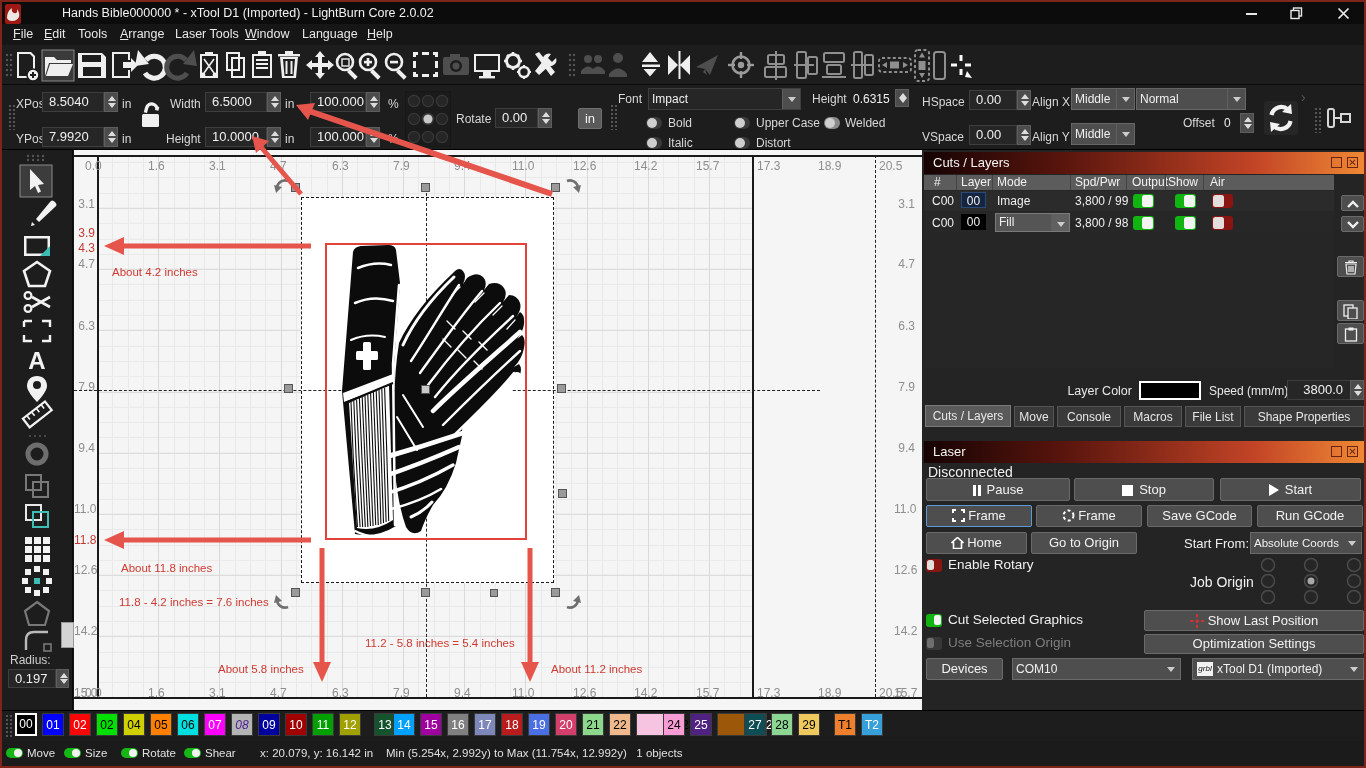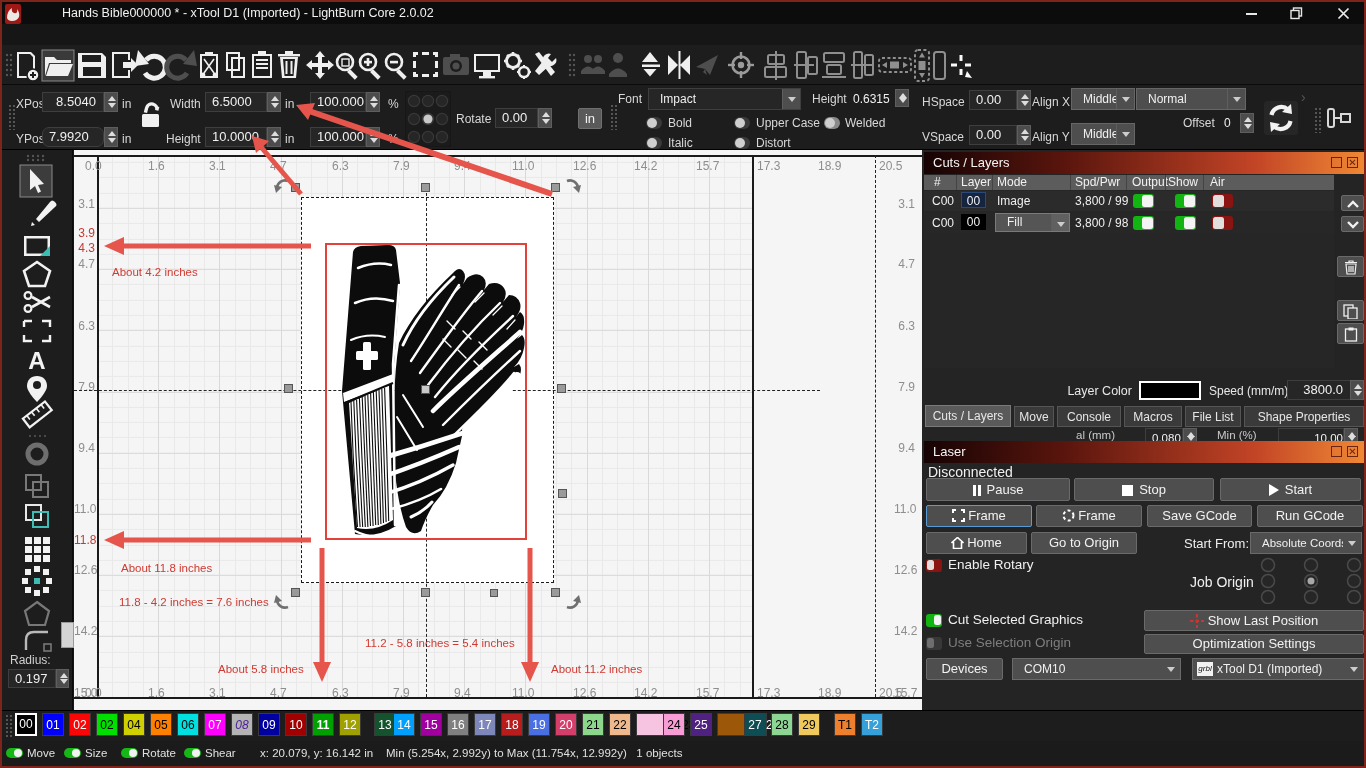--- a/index.html
+++ b/index.html
@@ -25,21 +25,21 @@
 #toolbar1{left:2px;top:45px;width:1362px;height:40px;background:#1d1d1d;border-bottom:1px solid #0a0a0a;}
 #parambar{left:2px;top:85px;width:1362px;height:65px;background:#1d1d1d;border-bottom:1px solid #000;}
 .lbl{position:absolute;color:#d8d8d8;font-size:12px;}
 .fld{position:absolute;background:#262626;border:1px solid #3e3e3e;color:#f0f0f0;font-size:13px;height:20px;line-height:18px;padding-left:6px;}
 .spin{position:absolute;width:14px;height:20px;background:#4c4c4c;border:1px solid #5e5e5e;}
 .spin:before{content:"";position:absolute;left:3px;top:3px;border-left:4px solid transparent;border-right:4px solid transparent;border-bottom:5px solid #ddd;}
 .spin:after{content:"";position:absolute;left:3px;bottom:3px;border-left:4px solid transparent;border-right:4px solid transparent;border-top:5px solid #ddd;}
 .handle{position:absolute;width:8px;height:26px;background-image:radial-gradient(circle,#555 1px,transparent 1.3px);background-size:4px 4px;}
 .toggle{position:absolute;width:16px;height:12px;border-radius:6px;background:#3a3a3a;}
 .toggle:before{content:"";position:absolute;left:1px;top:1px;width:10px;height:10px;border-radius:5px;background:#cfcfcf;}
-.dd{position:absolute;background:#262626;border:1px solid #3e3e3e;color:#f0f0f0;font-size:12px;height:22px;line-height:20px;padding-left:11px;white-space:nowrap;}
+.dd{position:absolute;background:#262626;border:1px solid #3e3e3e;color:#f0f0f0;font-size:12px;height:22px;line-height:20px;padding-left:3px;white-space:nowrap;}
 .dd .ar{position:absolute;right:0;top:0;width:18px;height:100%;background:#4e4e4e;border-left:1px solid #5e5e5e;}
 .dd .ar:before{content:"";position:absolute;left:5px;top:8px;border-left:4px solid transparent;border-right:4px solid transparent;border-top:5px solid #ccc;}
 
 #lefttools{left:2px;top:150px;width:71px;height:560px;background:#1d1d1d;border-right:1px solid #0a0a0a;}
 
 #canvas{left:74px;top:150px;width:848px;height:560px;background:#f5f5f5;overflow:hidden;}
 #grid{left:23px;top:5px;width:656px;height:542px;
 background-image:
  repeating-linear-gradient(to right,#d9d9d9 0px,#d9d9d9 1px,transparent 1px,transparent 61.2px),
  repeating-linear-gradient(to bottom,#d9d9d9 0px,#d9d9d9 1px,transparent 1px,transparent 61.2px),
@@ -83,20 +83,30 @@
   <div class="abs" id="titletext">Hands Bible000000 * - xTool D1 (Imported) - LightBurn Core 2.0.02</div>
   <div class="abs" id="btn-min"><span style="display:inline-block;width:11px;height:1.6px;background:#e8e8e8;margin-top:11px;"></span></div>
   <div class="abs" id="btn-max"><svg width="13" height="13" viewBox="0 0 13 13" style="margin-top:5px;">
           <rect x="3.5" y="1" width="8" height="8" fill="none" stroke="#e8e8e8" stroke-width="1.4"></rect>
           <rect x="1" y="3.5" width="8" height="8" fill="#0c0c0c" stroke="#e8e8e8" stroke-width="1.4"></rect>
         </svg></div>
   <div class="abs" id="btn-close"><svg width="13" height="13" viewBox="0 0 13 13" style="margin-top:5px;">
           <path d="M1.5,1.5 L11.5,11.5 M11.5,1.5 L1.5,11.5" stroke="#ececec" stroke-width="1.7"></path>
         </svg></div>
 </div>
+<div class="abs" id="menubar">
+  <span class="mi" style="left:11px;"><u>F</u>ile</span>
+  <span class="mi" style="left:42px;"><u>E</u>dit</span>
+  <span class="mi" style="left:76px;">Tools</span>
+  <span class="mi" style="left:118px;"><u>A</u>rrange</span>
+  <span class="mi" style="left:173px;">Laser Tools</span>
+  <span class="mi" style="left:243px;"><u>W</u>indow</span>
+  <span class="mi" style="left:300px;">Language</span>
+  <span class="mi" style="left:365px;"><u>H</u>elp</span>
+</div>
 <div class="abs" id="toolbar1">
 <svg width="1362" height="40" viewBox="0 0 1362 40">
   <g fill="#efefef" stroke="none">
 
     <g fill="#555">
             <circle cx="5" cy="10" r="1.2"></circle>
             <circle cx="9" cy="10" r="1.2"></circle>
             <circle cx="5" cy="15" r="1.2"></circle>
             <circle cx="9" cy="15" r="1.2"></circle>
             <circle cx="5" cy="20" r="1.2"></circle>
@@ -270,25 +280,25 @@
     <g stroke="#fafafa" stroke-width="3" fill="none">
       <path d="M959,10 L959,16 M959,24 L959,30 M949,20 L955,20 M963,20 L969,20"></path>
     </g>
     <polygon points="965,26 970,33 963,32" fill="#fafafa"></polygon>
   </g>
 </svg>
 </div>
 <div class="abs" id="parambar">
   <div class="handle" style="left:6px;top:19px;"></div>
   <div class="lbl" style="left:14px;top:12px;">XPos</div>
-  <div class="fld" style="left:40px;top:7px;width:62px;text-align:center;">8.5040</div>
+  <div class="fld" style="left:40px;top:7px;width:62px;">8.5040</div>
   <div class="spin" style="left:102px;top:7px;"></div>
   <div class="lbl" style="left:120px;top:12px;">in</div>
   <div class="lbl" style="left:14px;top:47px;">YPos</div>
-  <div class="fld" style="left:40px;top:42px;width:62px;border-radius:7px;">7.9920</div>
+  <div class="fld" style="left:40px;top:42px;width:62px;">7.9920</div>
   <div class="spin" style="left:102px;top:42px;"></div>
   <div class="lbl" style="left:120px;top:47px;">in</div>
   <svg class="abs" style="left:138px;top:16px;" width="26" height="28" viewBox="0 0 26 28">
     <rect x="2" y="13" width="17" height="13" rx="1.5" fill="#f0f0f0"></rect>
     <path d="M6,13 L6,8 A5.2,5.2 0 0 1 16.4,8 L16.4,4" stroke="#f0f0f0" stroke-width="3.4" fill="none" transform="rotate(14 11 10)"></path>
   </svg>
   <div class="lbl" style="left:168px;top:12px;">Width</div>
   <div class="fld" style="left:203px;top:7px;width:62px;">6.5000</div>
   <div class="spin" style="left:265px;top:7px;"></div>
   <div class="lbl" style="left:283px;top:12px;">in</div>
@@ -691,28 +701,20 @@
     <span class="spin" style="left:426px;top:12px;height:20px;"></span>
   </div>
   <div class="abs" style="left:2px;top:255px;width:440px;height:23px;background:#242424;font-size:12px;color:#e6e6e6;">
     <span class="abs" style="left:1px;top:0;width:86px;height:22px;background:#5a5a5a;border:1px solid #7a7a7a;text-align:center;line-height:21px;">Cuts / Layers</span>
     <span class="abs" style="left:90px;top:1px;width:40px;height:21px;background:#3a3a3a;border:1px solid #555;text-align:center;line-height:20px;">Move</span>
     <span class="abs" style="left:133px;top:1px;width:64px;height:21px;background:#3a3a3a;border:1px solid #555;text-align:center;line-height:20px;">Console</span>
     <span class="abs" style="left:200px;top:1px;width:58px;height:21px;background:#3a3a3a;border:1px solid #555;text-align:center;line-height:20px;">Macros</span>
     <span class="abs" style="left:261px;top:1px;width:56px;height:21px;background:#3a3a3a;border:1px solid #555;text-align:center;line-height:20px;">File List</span>
     <span class="abs" style="left:320px;top:1px;width:120px;height:21px;background:#3a3a3a;border:1px solid #555;text-align:center;line-height:20px;">Shape Properties</span>
   </div>
-  <div class="abs" style="left:2px;top:278px;width:440px;height:13px;background:#242424;overflow:hidden;color:#c9c9c9;font-size:11.5px;">
-    <span class="abs" style="left:152px;top:1px;">al (mm)</span>
-    <span class="abs fld" style="left:221px;top:0px;width:38px;height:17px;font-size:11.5px;">0.080</span>
-    <span class="spin" style="left:259px;top:0px;height:17px;"></span>
-    <span class="abs" style="left:293px;top:1px;">Min (%)</span>
-    <span class="abs fld" style="left:354px;top:0px;width:66px;height:17px;font-size:11.5px;text-align:right;">10.00</span>
-    <span class="spin" style="left:420px;top:0px;height:17px;"></span>
-  </div>
   <div class="dock-title" style="left:2px;top:291px;width:440px;">Laser
     <span style="position:absolute;right:22px;top:5px;width:11px;height:11px;border:1px solid #6b2312;"></span>
     <span style="position:absolute;right:6px;top:5px;width:11px;height:11px;border:1px solid #6b2312;color:#6b2312;font-size:10px;line-height:10px;text-align:center;">✕</span>
   </div>
   <div class="abs" style="left:6px;top:314px;color:#f0f0f0;font-size:14px;">Disconnected</div>
   <div class="btn" style="left:4px;top:328px;width:144px;height:23px;line-height:22px;"><span style="display:inline-block;width:3px;height:11px;background:#fff;margin-right:2px;vertical-align:-2px;"></span><span style="display:inline-block;width:3px;height:11px;background:#fff;margin-right:6px;vertical-align:-2px;"></span>Pause</div>
   <div class="btn" style="left:152px;top:328px;width:140px;height:23px;line-height:22px;"><span style="display:inline-block;width:11px;height:11px;background:#fff;margin-right:6px;vertical-align:-2px;"></span>Stop</div>
   <div class="btn" style="left:298px;top:328px;width:141px;height:23px;line-height:22px;"><span style="display:inline-block;width:0;height:0;border-left:10px solid #fff;border-top:6px solid transparent;border-bottom:6px solid transparent;margin-right:6px;vertical-align:-2px;"></span>Start</div>
   <div class="btn" style="left:4px;top:355px;width:106px;height:22px;line-height:20px;border:1px solid #5b9bd5;"><svg width="13" height="13" viewBox="0 0 13 13" style="vertical-align:-2px;margin-right:3px;">
           <path d="M1,4 L1,1 L4,1 M9,1 L12,1 L12,4 M12,9 L12,12 L9,12 M4,12 L1,12 L1,9" stroke="#fff" fill="none" stroke-width="2"></path>
@@ -765,21 +767,21 @@
   <div class="sw" style="left:40px;background:#0000fe;color:#fff;">01</div>
   <div class="sw" style="left:67px;background:#fb0607;color:#fff;">02</div>
   <div class="sw" style="left:94px;background:#00e000;color:#000;">02</div>
   <div class="sw" style="left:121px;background:#d0d000;color:#000;">04</div>
   <div class="sw" style="left:148px;background:#ff8000;color:#000;">05</div>
   <div class="sw" style="left:175px;background:#00e0e0;color:#000;">06</div>
   <div class="sw" style="left:202px;background:#ff00ff;color:#fff;">07</div>
   <div class="sw" style="left:229px;background:#b4b4b4;color:#4c1d95;font-style:italic;">08</div>
   <div class="sw" style="left:256px;background:#0000a0;color:#fff;">09</div>
   <div class="sw" style="left:283px;background:#a00000;color:#fff;">10</div>
-  <div class="sw" style="left:310px;background:#00a000;color:#fff;font-weight:bold;">11</div>
+  <div class="sw" style="left:310px;background:#00a000;color:#fff;">11</div>
   <div class="sw" style="left:337px;background:#a0a000;color:#fff;">12</div>
   <div class="sw" style="left:372px;background:#14532d;color:#fff;">13</div>
   <div class="sw" style="left:391px;background:#00a0ff;color:#fff;">14</div>
   <div class="sw" style="left:418px;background:#a000a0;color:#fff;">15</div>
   <div class="sw" style="left:445px;background:#808080;color:#fff;">16</div>
   <div class="sw" style="left:472px;background:#7d87b9;color:#fff;">17</div>
   <div class="sw" style="left:499px;background:#b91c1c;color:#fff;">18</div>
   <div class="sw" style="left:526px;background:#4a6fe3;color:#fff;">19</div>
   <div class="sw" style="left:553px;background:#d33f6a;color:#fff;">20</div>
   <div class="sw" style="left:580px;background:#8cd78c;color:#000;">21</div>

